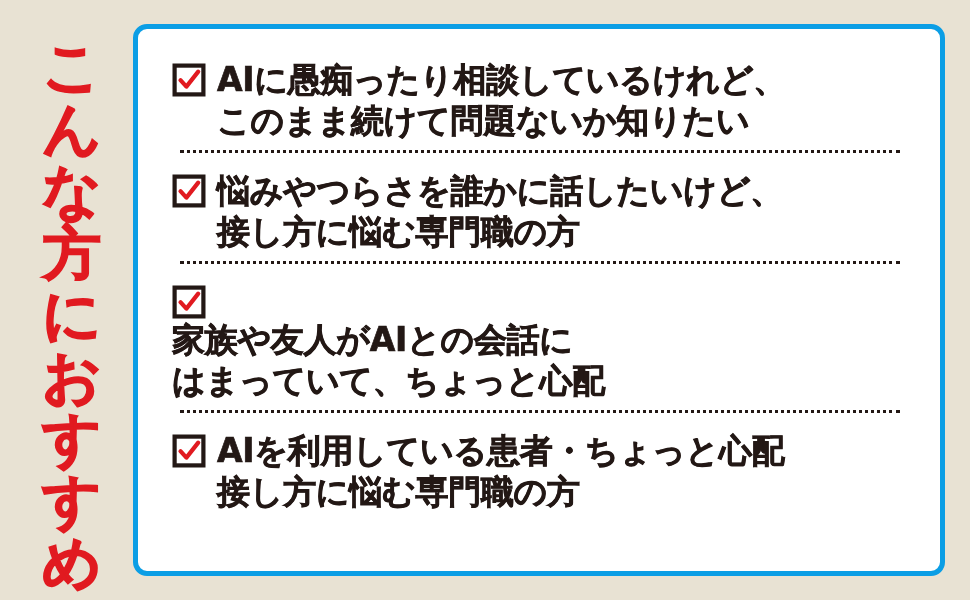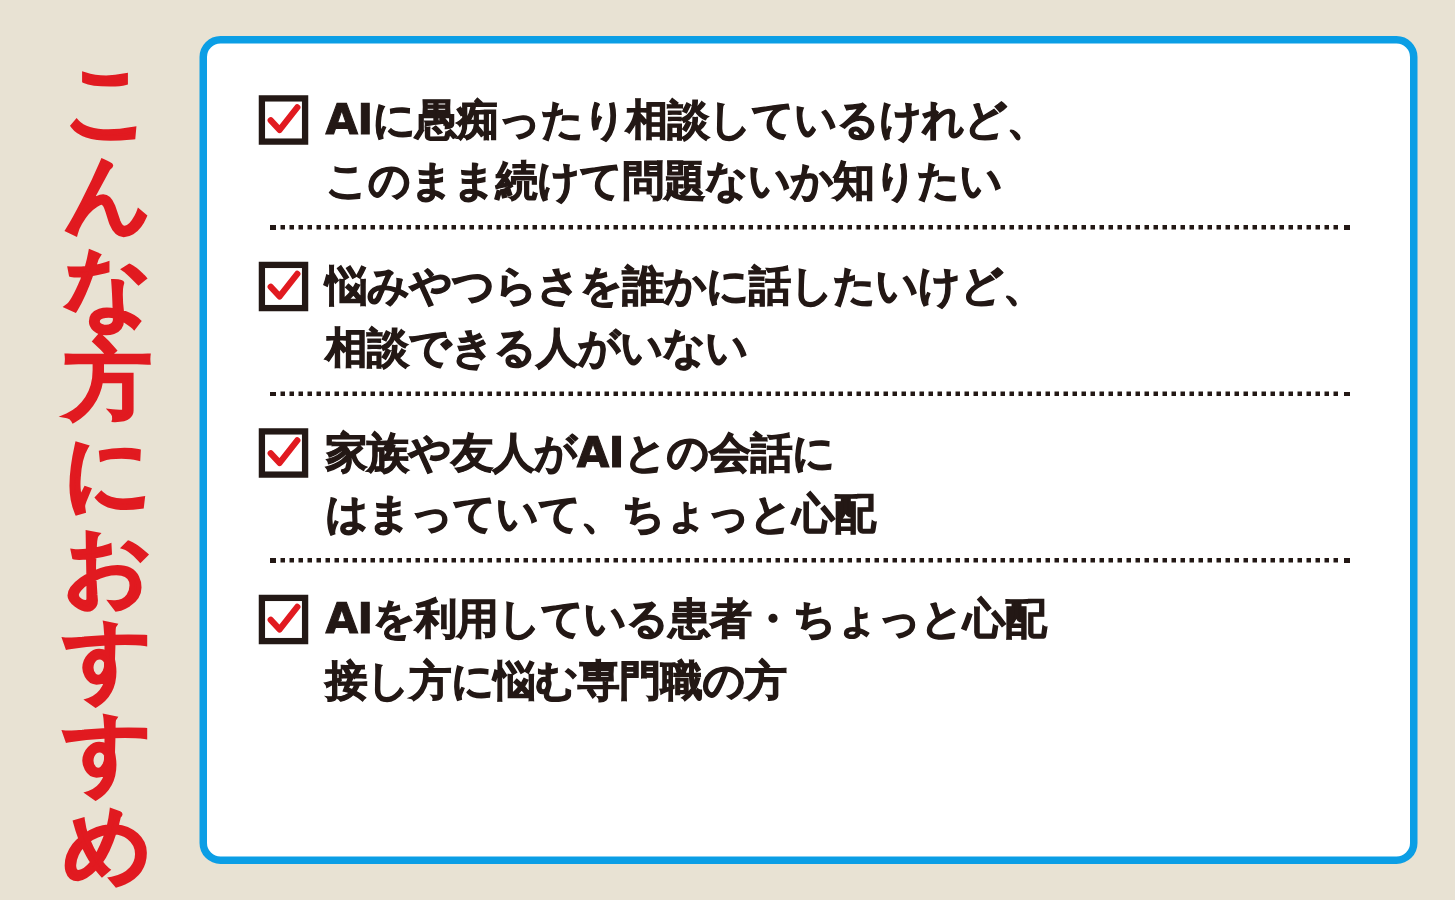--- a/index.html
+++ b/index.html
@@ -76,41 +76,41 @@
 
   
   .check-item {
     display: flex;
     align-items: flex-start;
     padding: 0;
     margin: 0;
   }
   .check-item.item-0 { margin-top: 10px; }
   .check-item.item-1 { margin-top: 8px; }
-  .check-item.item-2 { margin-top: 8px; }
+  .check-item.item-2 { margin-top: 8px; flex-direction: column; }
   .check-item.item-3 { margin-top: 8px; }
 
   .checkbox {
     flex: 0 0 auto;
     width: 34px;
     height: 34px;
     margin-top: 4px;
     margin-right: 11px;
     position: relative;
   }
   .checkbox svg {
     display: block;
     width: 34px;
     height: 34px;
   }
 
   .item-text {
     flex: 1 1 auto;
     color: #231815;
-    font-size: 28px;
+    font-size: 33px;
     line-height: 41px;
     font-weight: 700;
     letter-spacing: -0.3px;
     white-space: pre-line;
     -webkit-text-stroke: 0.7px #231815;
     font-family: "DejaVu Sans", "Liberation Sans", sans-serif;
   }
 
   
   .divider {
@@ -155,21 +155,21 @@
       <hr class="divider">
 
       <div class="check-item item-1">
         <span class="checkbox">
           <svg viewBox="0 0 34 34" xmlns="http://www.w3.org/2000/svg">
             <rect x="2.6" y="2.6" width="28.8" height="28.8" fill="#ffffff" stroke="#231815" stroke-width="4.2"></rect>
             <path d="M8.5 17.2 L14.4 23.6 L26.2 8.6" fill="none" stroke="#e11a20" stroke-width="4.2" stroke-linecap="round" stroke-linejoin="round"></path>
           </svg>
         </span>
         <span class="item-text">悩みやつらさを誰かに話したいけど、
-相談できる人がいない</span>
+接し方に悩む専門職の方</span>
       </div>
 
       <hr class="divider">
 
       <div class="check-item item-2">
         <span class="checkbox">
           <svg viewBox="0 0 34 34" xmlns="http://www.w3.org/2000/svg">
             <rect x="2.6" y="2.6" width="28.8" height="28.8" fill="#ffffff" stroke="#231815" stroke-width="4.2"></rect>
             <path d="M8.5 17.2 L14.4 23.6 L26.2 8.6" fill="none" stroke="#e11a20" stroke-width="4.2" stroke-linecap="round" stroke-linejoin="round"></path>
           </svg>

